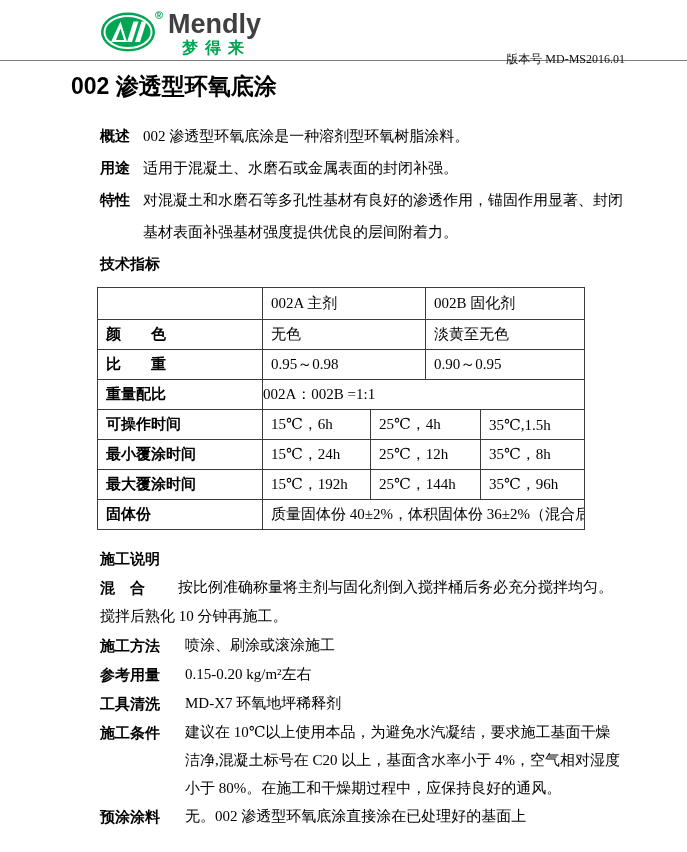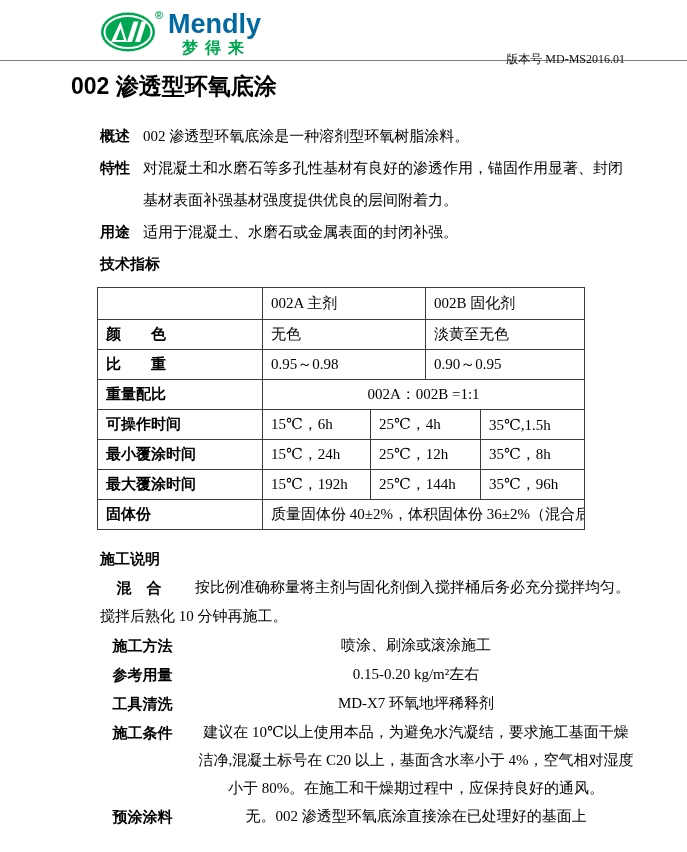--- a/index.html
+++ b/index.html
@@ -16,21 +16,21 @@
   .logo{position:absolute;left:100px;top:11px;display:flex;align-items:flex-start;}
   .logo-mark{display:block;}
   .reg-mark{
     font-family:"Liberation Sans","DejaVu Sans",sans-serif;
     font-size:11px;color:#00A651;font-weight:700;
     position:relative;top:-2px;left:-3px;
   }
   .logo-text{margin-left:2px;line-height:1;}
   .brand-en{
     font-family:"Liberation Sans","DejaVu Sans",sans-serif;
-    font-weight:700;font-size:27px;color:#0369a1;letter-spacing:0px;
+    font-weight:700;font-size:27px;color:#404040;letter-spacing:0px;
   }
   .brand-cn{
     font-family:"Liberation Sans","DejaVu Sans",sans-serif;
     font-weight:700;font-size:16px;color:#00A651;letter-spacing:7px;
     margin-top:2px;margin-left:14px;
   }
   .version{
     position:absolute;right:62px;top:51px;
     font-size:12px;color:#111;
   }
@@ -63,27 +63,27 @@
     border:1px solid #3c3c3c;
     height:29px;padding:0 0 0 8px;
     vertical-align:middle;
     overflow:hidden;white-space:nowrap;
   }
   .spec-table tr.hdr td{height:31px;}
   .spec-table td.lbl{
     font-family:"Liberation Sans","DejaVu Sans",sans-serif;
     font-weight:700;
   }
-  .spec-table td.ctr{text-align:center;padding:0;}
+  .spec-table td.ctr{text-align:left;padding:0;}
   
   .construction{margin:14px 40px 0 100px;font-size:15px;line-height:29px;}
   .c-heading{
     font-weight:700;font-family:"Liberation Sans","DejaVu Sans",sans-serif;
   }
-  .c-row{display:flex;text-align:center;}
+  .c-row{display:flex;}
   .clabel{
     width:85px;flex:none;font-weight:700;
     font-family:"Liberation Sans","DejaVu Sans",sans-serif;
   }
   .clabel-mix{
     width:78px;flex:none;font-weight:700;
     font-family:"Liberation Sans","DejaVu Sans",sans-serif;
   }
   .cvalue{flex:1;}
   .cond-lines{flex:1;line-height:28px;}
@@ -115,26 +115,26 @@
   <div class="rule"></div>
 
   <h1 class="title">002 渗透型环氧底涂</h1>
 
   <div class="intro">
     <div class="para">
       <span class="plabel">概述</span>
       <span class="ptext">002 渗透型环氧底涂是一种溶剂型环氧树脂涂料。</span>
     </div>
     <div class="para">
+      <span class="plabel">用途</span>
+      <span class="ptext">适用于混凝土、水磨石或金属表面的封闭补强。</span>
+    </div>
+    <div class="para">
       <span class="plabel">特性</span>
       <span class="ptext">对混凝土和水磨石等多孔性基材有良好的渗透作用，锚固作用显著、封闭基材表面补强基材强度提供优良的层间附着力。</span>
-    </div>
-    <div class="para">
-      <span class="plabel">用途</span>
-      <span class="ptext">适用于混凝土、水磨石或金属表面的封闭补强。</span>
     </div>
     <div class="sec-heading">技术指标</div>
   </div>
 
   <table class="spec-table">
     <colgroup>
       <col style="width:165px">
         <col style="width:108px">
         <col style="width:55px">
       <col style="width:55px">

